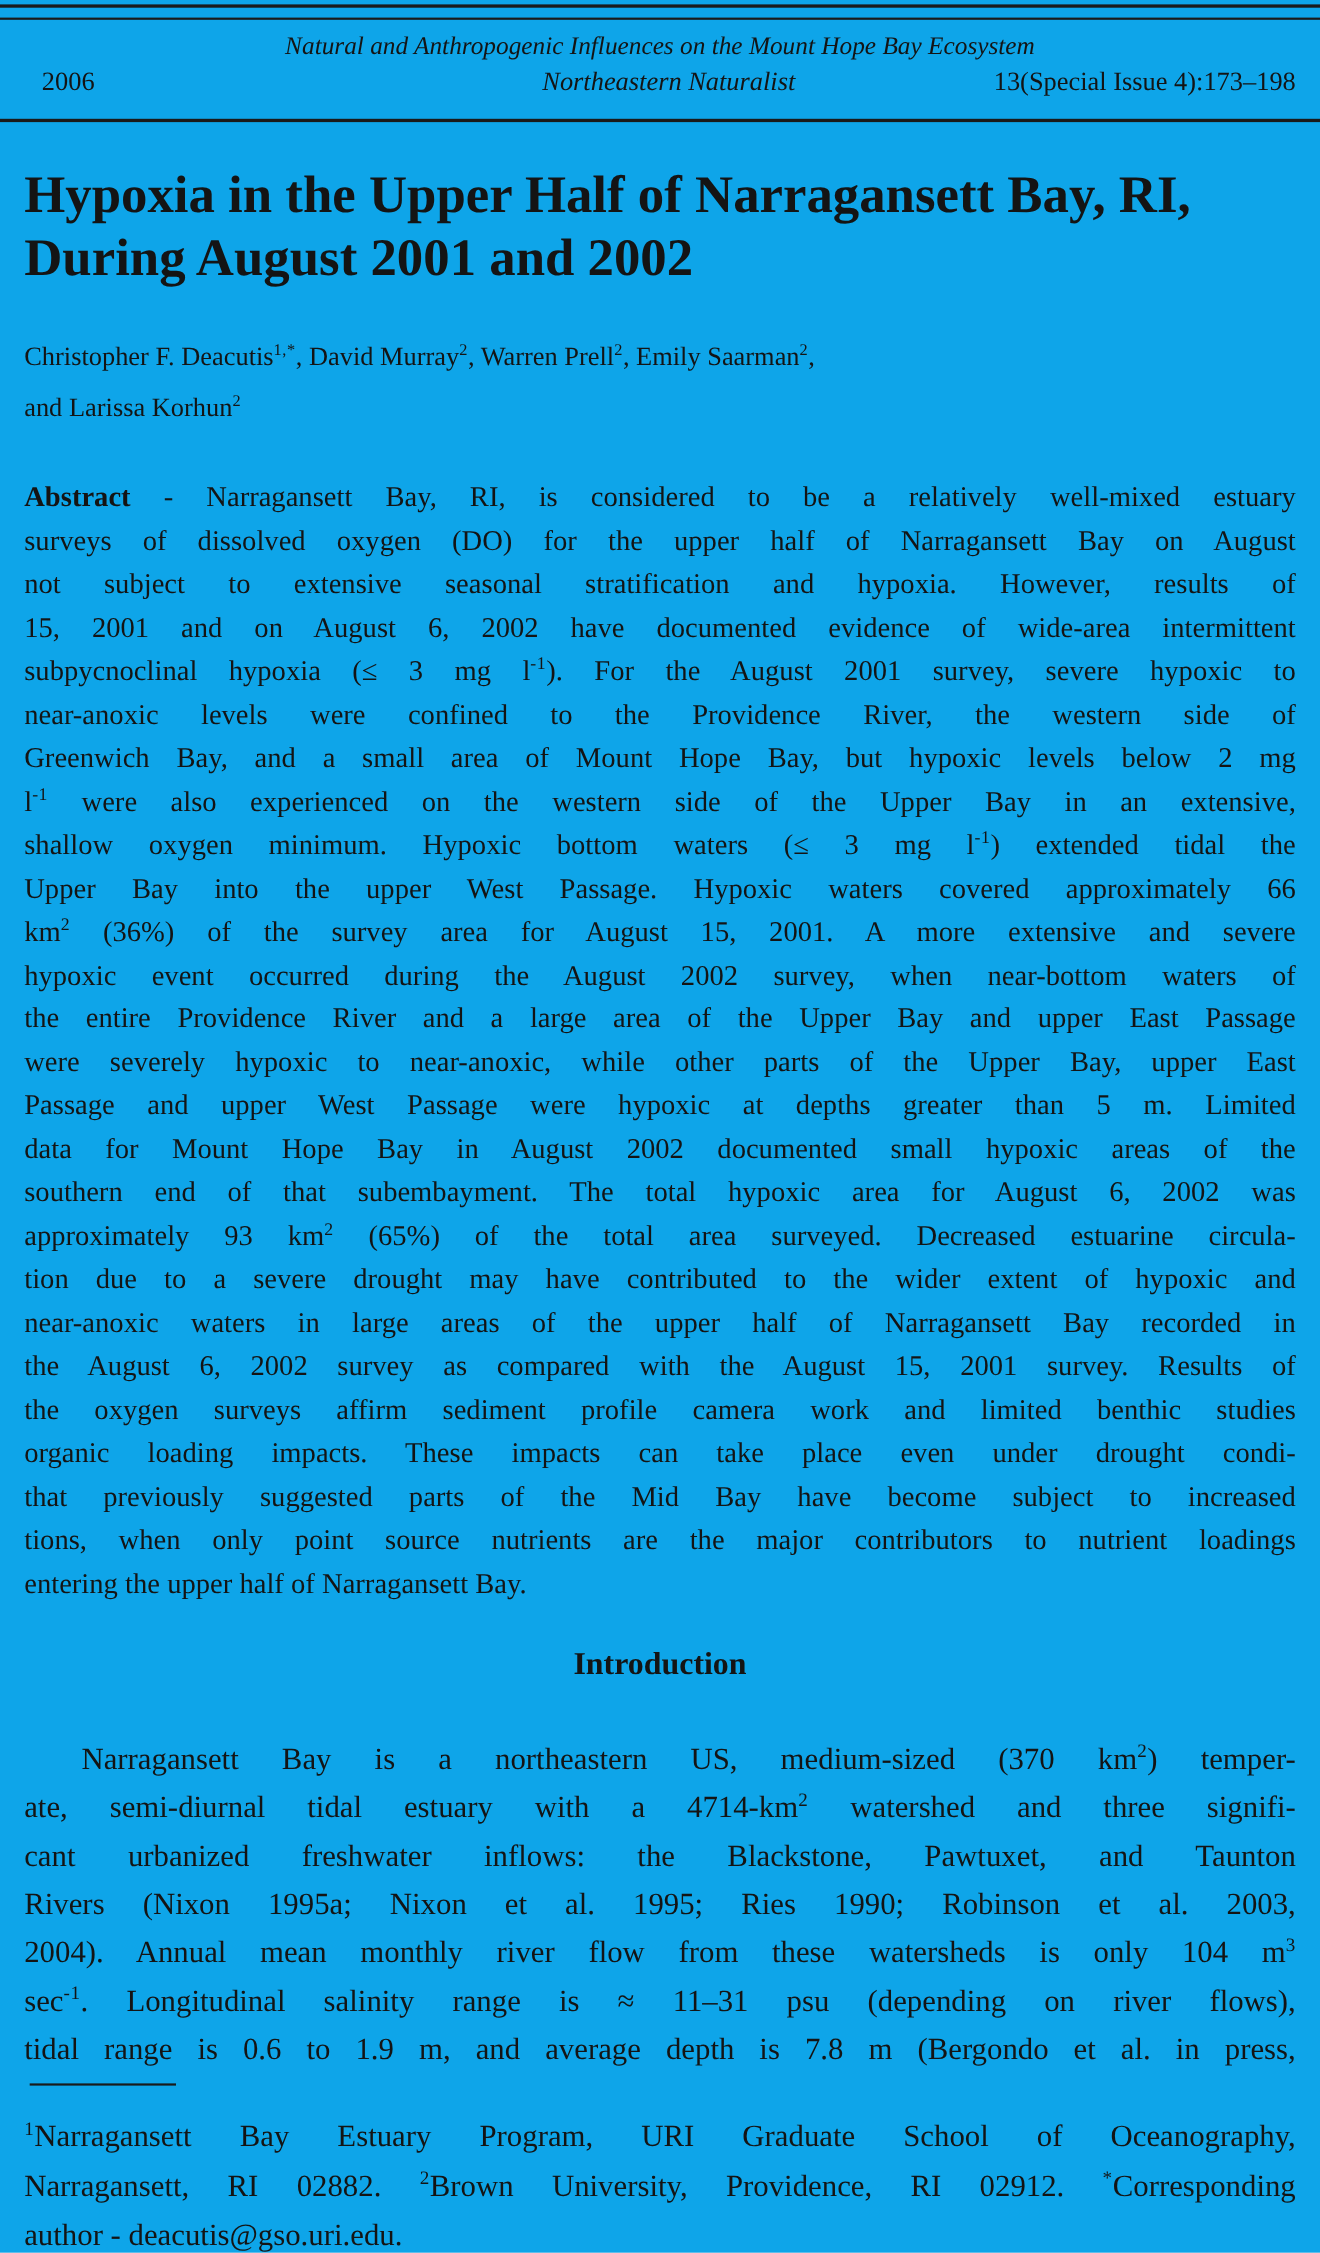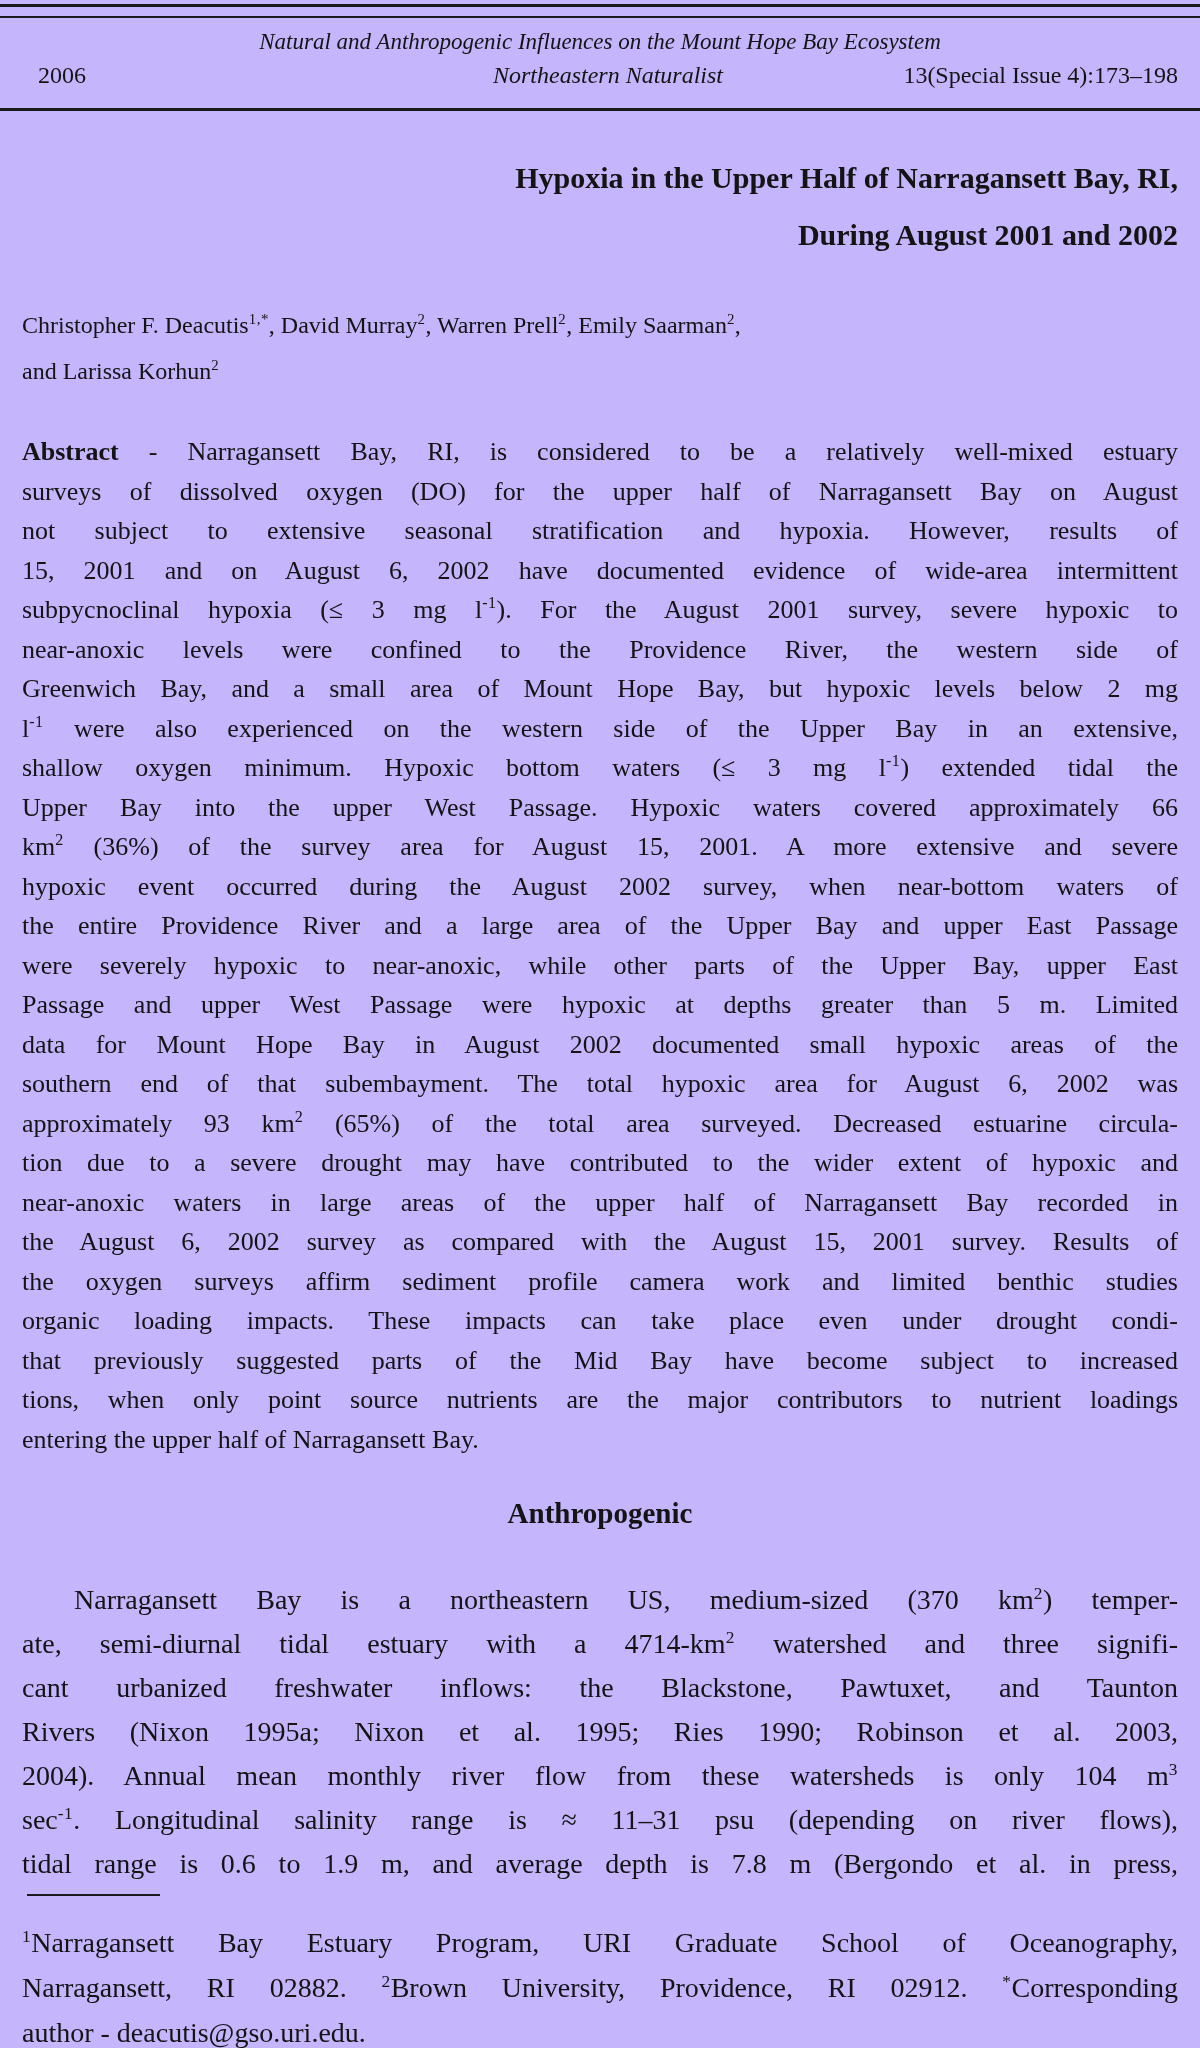--- a/index.html
+++ b/index.html
@@ -1,41 +1,41 @@
 <!DOCTYPE html>
 <html><head>
 <meta charset="utf-8">
 <style>
   html,body{margin:0;padding:0;background:#e8e8e8;}
   .page{
     position:relative;
     width:1200px;height:2048px;
     margin:0 auto;
-    background:#c4b5fd;
+    background:#0ea5e9;
     color:#141414;
     font-family:"Liberation Serif", serif;
     overflow:hidden;
     box-sizing:border-box;
   }
   
   .double-rule{margin-top:4px;height:9px;border-top:3px solid #1a1a1a;border-bottom:2px solid #1a1a1a;}
   .running-title{margin-top:11px;text-align:center;font-style:italic;font-size:23px;line-height:26px;}
   .journal-line{
     margin-top:7px;padding:0 22px;
     display:grid;grid-template-columns:1fr auto 1fr;align-items:baseline;
     font-size:24px;line-height:27px;margin-left:16px;
   }
   .journal-year{text-align:left;}
   .journal-name{text-align:center;font-style:italic;}
   .journal-citation{text-align:right;}
   .header-rule{margin-top:19px;border-top:3px solid #1a1a1a;}
   .article-title{
     margin:38px 22px 0;
-    text-align:right;font-weight:bold;
-    font-size:30px;line-height:57px;
+    text-align:left;font-weight:bold;
+    font-size:48px;line-height:57px;
   }
   .authors{
     margin:39px 22px 0;
     text-align:center;font-size:24px;line-height:46px;
   }
   .abstract{margin:38px 22px 0;}
   .abstract .tline{font-size:26px;line-height:39.5px;}
   .section-heading{
     margin:38px 22px 0;
     text-align:center;font-weight:bold;font-size:29px;line-height:33px;
@@ -100,21 +100,21 @@
       <div class="tline just"><span>tion due to a severe drought  may have contributed to the wider extent of hypoxic and</span></div>
       <div class="tline just"><span>near-anoxic waters in large areas of the upper half of Narragansett Bay recorded in</span></div>
       <div class="tline just"><span>the August 6, 2002 survey as compared with the August 15, 2001 survey. Results of</span></div>
       <div class="tline just"><span>the oxygen surveys affirm sediment profile camera work and limited benthic studies</span></div>
       <div class="tline just"><span>organic loading impacts. These impacts can take place even under drought condi-</span></div>
       <div class="tline just"><span>that previously suggested parts of the Mid Bay have become subject to increased</span></div>
       <div class="tline just"><span>tions, when only point source nutrients are the major contributors to nutrient loadings</span></div>
       <div class="tline"><span>entering the upper half of Narragansett Bay.</span></div>
     </section>
 
-  <h2 class="section-heading">Anthropogenic</h2>
+  <h2 class="section-heading">Introduction</h2>
 
   <section class="intro">
       <div class="tline just indent"><span>Narragansett Bay is a northeastern US, medium-sized (370 km</span><sup>2</sup><span>) temper-</span></div>
       <div class="tline just"><span>ate, semi-diurnal tidal estuary with a 4714-km</span><sup>2</sup><span> watershed and three signifi-</span></div>
       <div class="tline just"><span>cant urbanized freshwater inflows: the Blackstone, Pawtuxet, and Taunton</span></div>
       <div class="tline just"><span>Rivers (Nixon 1995a; Nixon et al. 1995; Ries 1990; Robinson et al. 2003,</span></div>
       <div class="tline just"><span>2004). Annual mean monthly river flow from these watersheds is only 104 m</span><sup>3</sup></div>
       <div class="tline just"><span>sec</span><sup>-1</sup><span>. Longitudinal salinity range is ≈ 11–31 psu (depending on river flows),</span></div>
       <div class="tline just"><span>tidal range is 0.6 to 1.9 m, and average depth is 7.8 m (Bergondo et al. in press,</span></div>
     </section>

